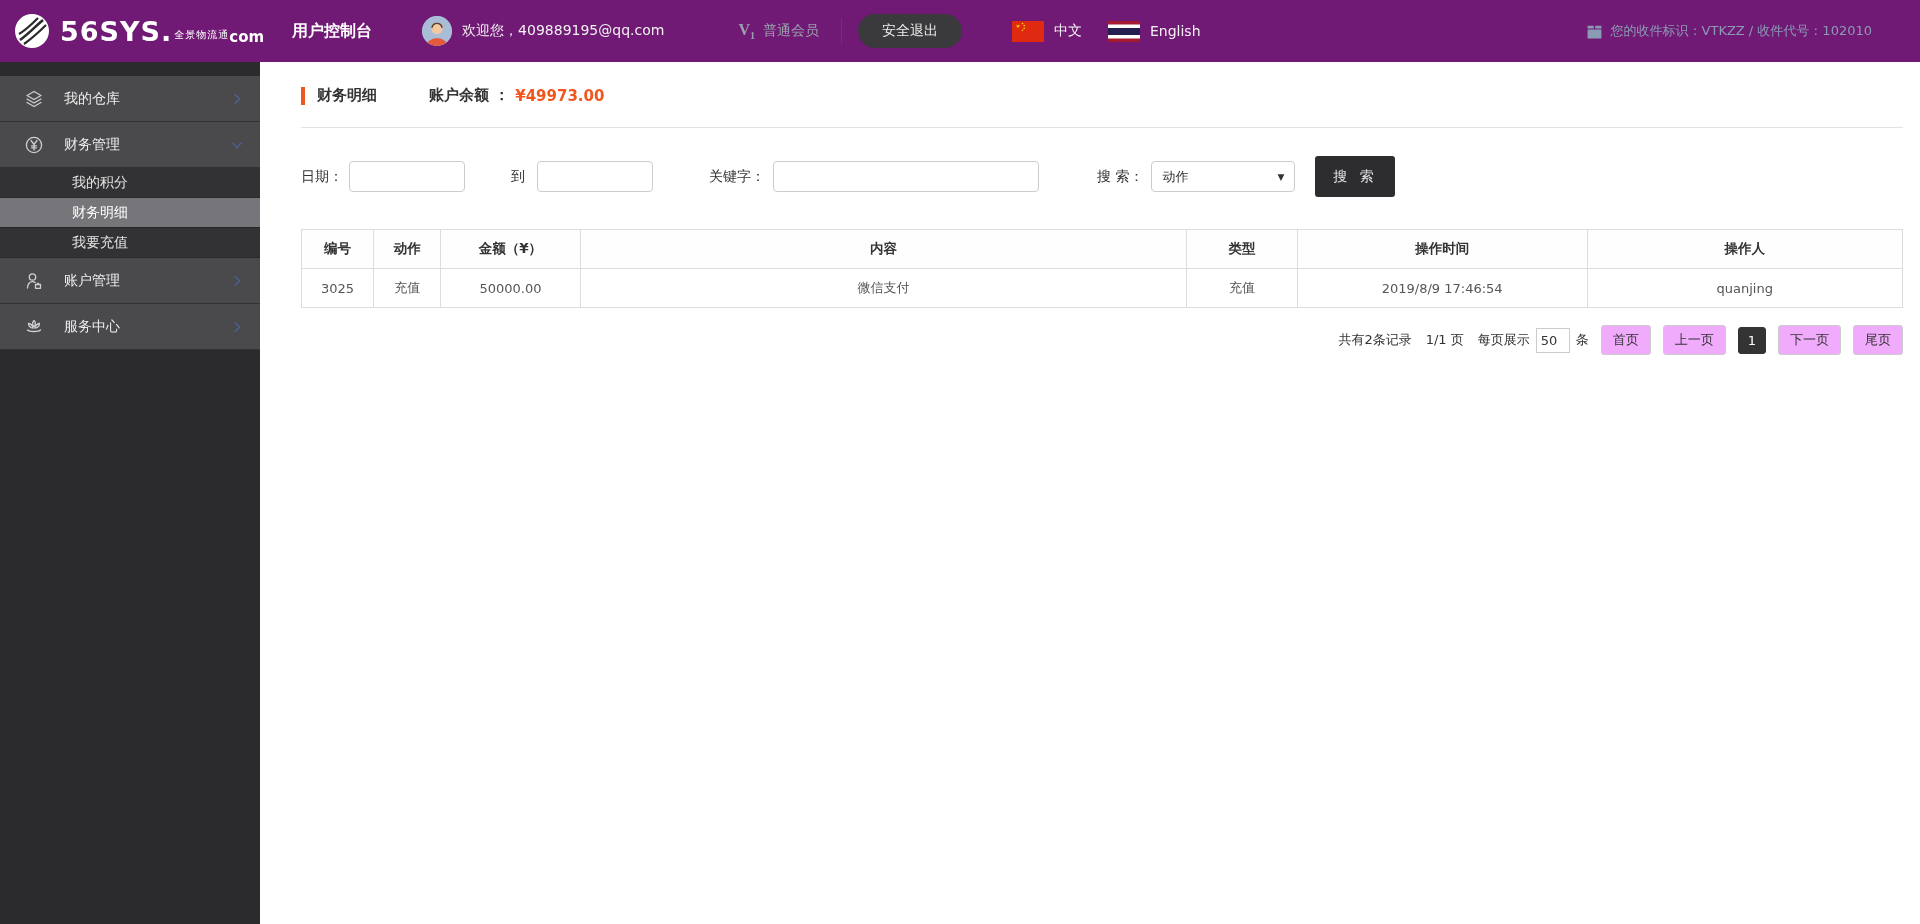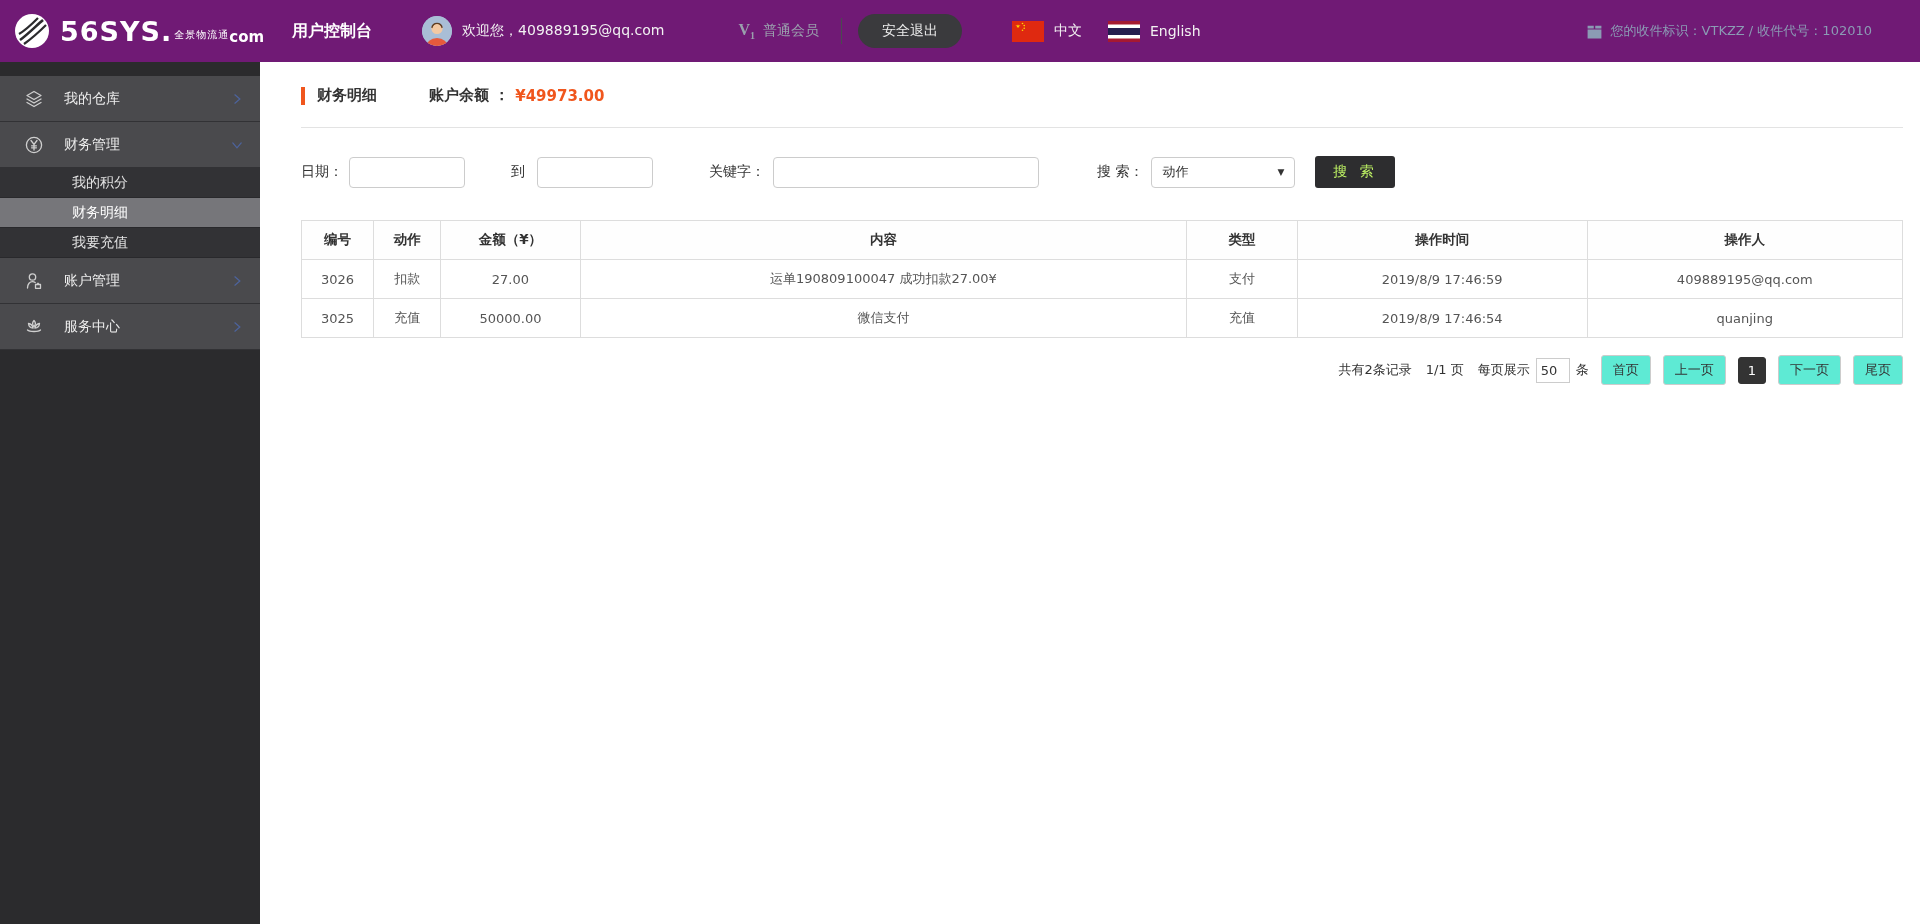--- a/index.html
+++ b/index.html
@@ -56,35 +56,35 @@
                font-family:inherit; color:#333; outline:none; }
   .inp-date { width:116px; margin-left:6px; }
   .lbl-to { margin-left:46px; }
   .inp-date2 { width:116px; margin-left:12px; }
   .lbl-keyword { margin-left:56px; }
   .inp-keyword { width:266px; margin-left:8px; }
   .lbl-searchby { margin-left:58px; }
   .select-box { margin-left:8px; width:144px; height:31px; border:1px solid #ccc; border-radius:4px;
                 display:flex; align-items:center; padding:0 10px; font-size:13px; color:#333; cursor:pointer; }
   .select-box .caret { margin-left:auto; font-size:9px; color:#333; }
-  .search-btn { margin-left:20px; width:80px; height:32px; background:#2d2d2f; color:#bef264; border:none;
+  .search-btn { margin-left:20px; width:80px; height:41px; background:#2d2d2f; color:#e5e5e5; border:none;
                 border-radius:3px; font-size:14px; letter-spacing:4px; cursor:pointer; font-family:inherit; }
 
   .data-table { margin-top:32px; width:100%; border-collapse:collapse; table-layout:fixed; }
   .data-table th, .data-table td { border:1px solid #ddd; text-align:center; height:39px; padding:0 6px;
                                    overflow:hidden; white-space:nowrap; }
   .data-table th { font-size:13.5px; color:#333; font-weight:bold; background:#fefefe; }
   .data-table td { font-size:13px; color:#555; }
   .c1{width:4.5%;} .c2{width:4.2%;} .c3{width:8.7%;} .c4{width:37.9%;} .c5{width:6.9%;} .c6{width:18.1%;} .c7{width:19.7%;}
 
   .pagination { margin-top:17px; display:flex; align-items:center; justify-content:flex-end; font-size:13px; color:#333; }
   .pg-text { margin-left:14px; }
   .pp-input { margin-left:6px; width:34px; height:25px; border:1px solid #ccc; text-align:left; padding:0 4px;
               font-size:13px; font-family:inherit; color:#333; outline:none; }
-  .pg-btn { margin-left:12px; background:#5eead4; border:1px solid #ccc; border-radius:3px; padding:5px 11px;
+  .pg-btn { margin-left:12px; background:#f0abfc; border:1px solid #ccc; border-radius:3px; padding:5px 11px;
             font-size:13px; color:#333; cursor:pointer; font-family:inherit; }
   .pg-current { margin-left:12px; background:#333; color:#fff; border:1px solid #333; border-radius:3px;
                 padding:5px 9px; font-size:13px; cursor:pointer; font-family:inherit; }
   .pp-unit { margin-left:6px; }
 </style>
 </head>
 <body>
 
 <div class="header">
   <svg class="logo-swoosh" viewBox="0 0 40 40">
@@ -242,29 +242,20 @@
           <th class="c2">动作</th>
           <th class="c3">金额（¥）</th>
           <th class="c4">内容</th>
           <th class="c5">类型</th>
           <th class="c6">操作时间</th>
           <th class="c7">操作人</th>
         </tr>
       </thead>
       <tbody>
         <tr>
-          <td>3026</td>
-          <td>扣款</td>
-          <td>27.00</td>
-          <td>运单190809100047 成功扣款27.00¥</td>
-          <td>支付</td>
-          <td>2019/8/9 17:46:59</td>
-          <td>409889195@qq.com</td>
-        </tr>
-        <tr>
           <td>3025</td>
           <td>充值</td>
           <td>50000.00</td>
           <td>微信支付</td>
           <td>充值</td>
           <td>2019/8/9 17:46:54</td>
           <td>quanjing</td>
         </tr>
       </tbody>
     </table>

